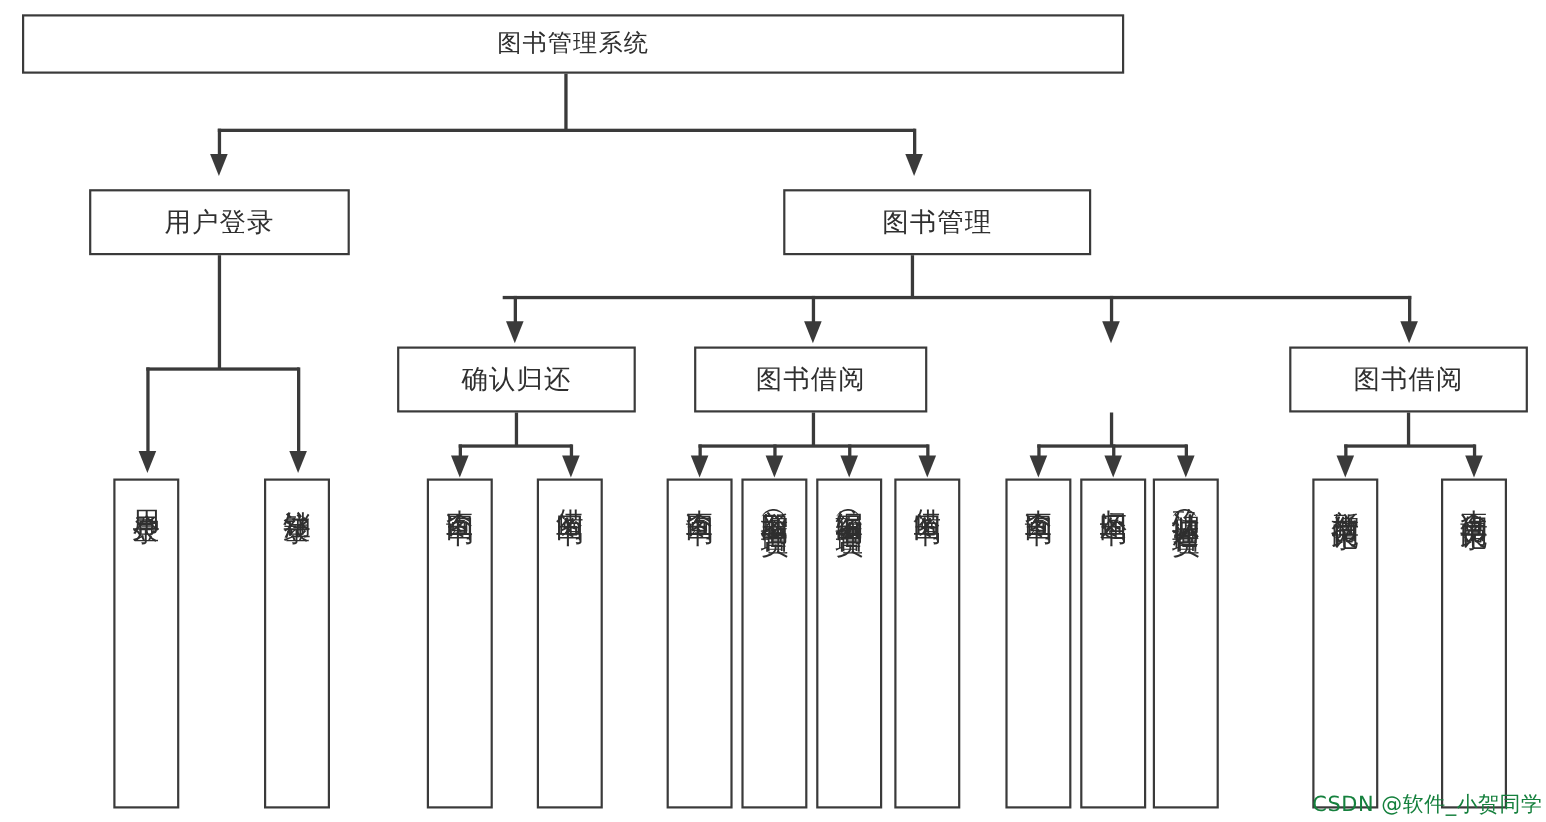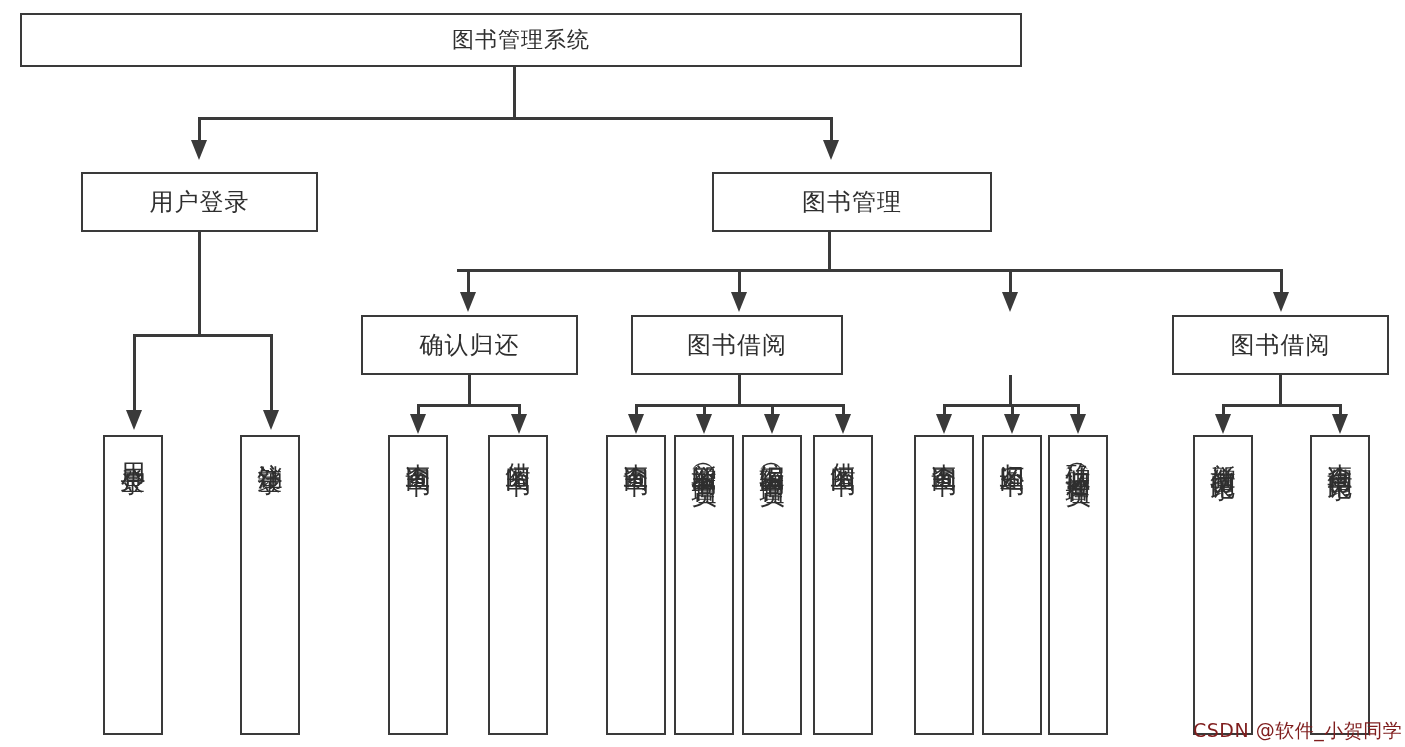--- a/index.html
+++ b/index.html
@@ -67,21 +67,21 @@
     position:absolute;
     width:0;height:0;
     border-left:8px solid transparent;
     border-right:8px solid transparent;
     border-top:20px solid #3a3a3a;
   }
   
   #watermark{
     position:absolute;
     font-size:19px;
-    color:#7f1d1d;
+    color:#15803d;
     white-space:nowrap;
     letter-spacing:0.5px;
   }
 </style>
 </head>
 <body>
 
 <div id="canvas">
 
   <div class="node horiz root" style="left:20px;top:13px;width:1002px;height:54px;">

